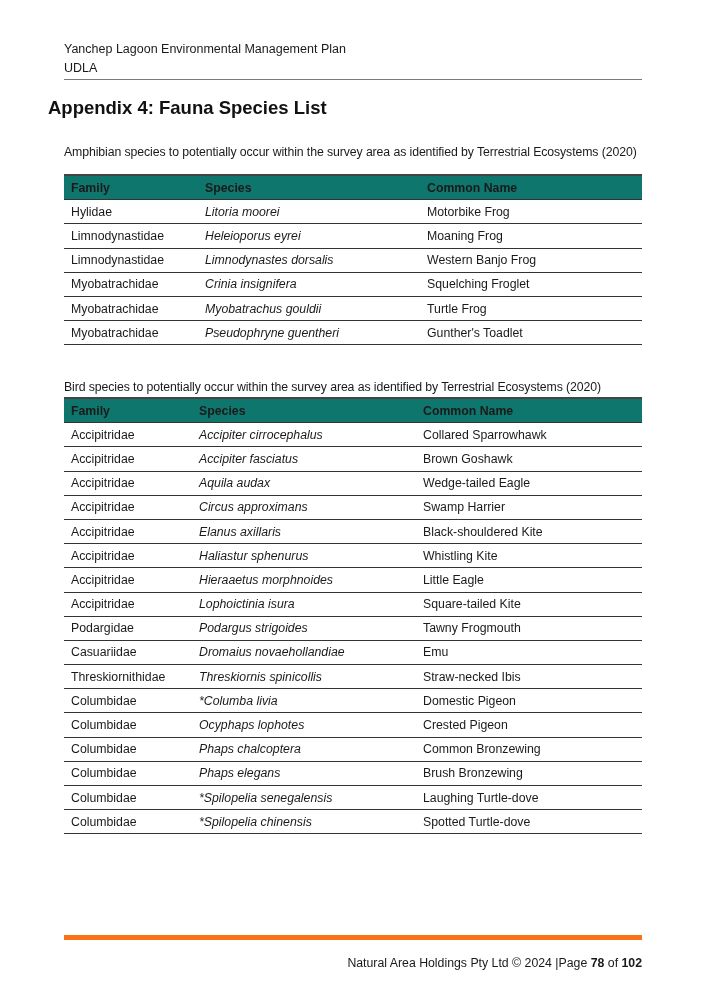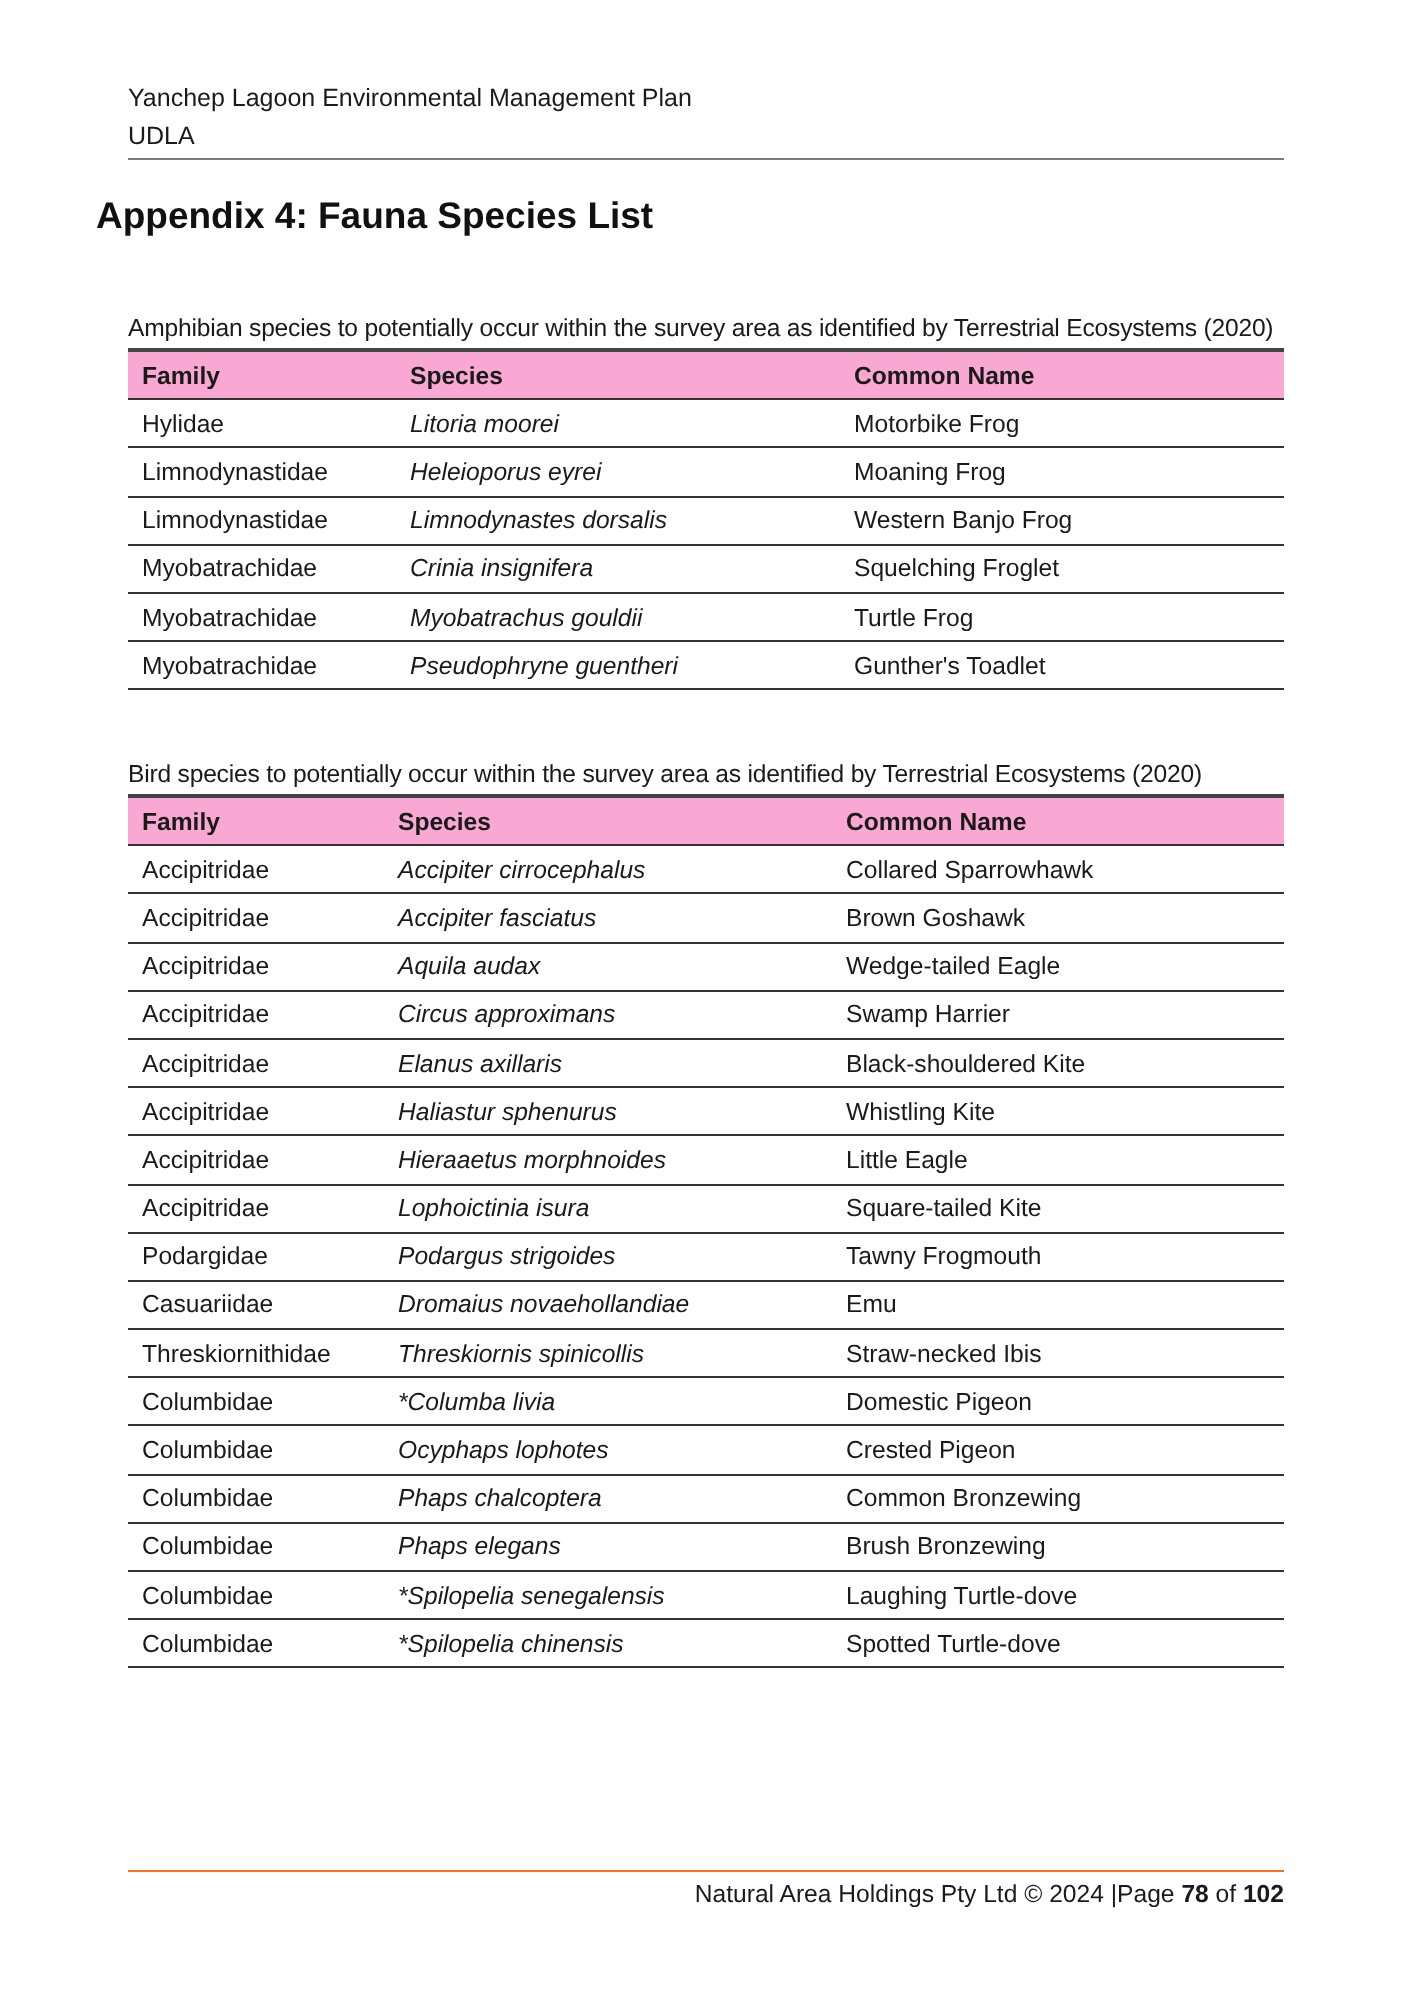--- a/index.html
+++ b/index.html
@@ -23,41 +23,41 @@
     }
     table.species {
       position: absolute; left: 64px; width: 578px;
       border-collapse: collapse; font-size: 12.3px;
     }
     table.species th, table.species td {
       text-align: left; padding: 0 0 0 7px; height: 23.2px;
       border-bottom: 1.3px solid #333;
       white-space: nowrap;
     }
-    table.species thead tr { background: #f9a8d4; }
+    table.species thead tr { background: #0f766e; }
     table.species thead th { font-weight: bold; border-top: 2px solid #444; }
     table.species td.sp { font-style: italic; }
     .footer {
       position: absolute; left: 64px; top: 935px; width: 578px;
-      border-top: 1px solid #f97316; text-align: right;
-      font-size: 12.3px; padding-top: 4px;
+      border-top: 5px solid #f97316; text-align: right;
+      font-size: 12.3px; padding-top: 16px;
     }
     .footer b { font-weight: bold; }
   </style>
 </head>
 <body>
 
 <div class="page-header">
   <div>Yanchep Lagoon Environmental Management Plan</div>
   <div>UDLA</div>
 </div>
 
 <h1 class="page-title">Appendix 4: Fauna Species List</h1>
 
-<div class="caption" style="top:156px;">Amphibian species to potentially occur within the survey area as identified by Terrestrial Ecosystems (2020)</div>
+<div class="caption" style="top:144px;">Amphibian species to potentially occur within the survey area as identified by Terrestrial Ecosystems (2020)</div>
 <table class="species" id="amph-table" style="top:174px;">
   <colgroup>
       <col style="width:134px">
       <col style="width:222px">
       <col>
     </colgroup>
   <thead>
     <tr>
       <th>Family</th>
       <th>Species</th>

